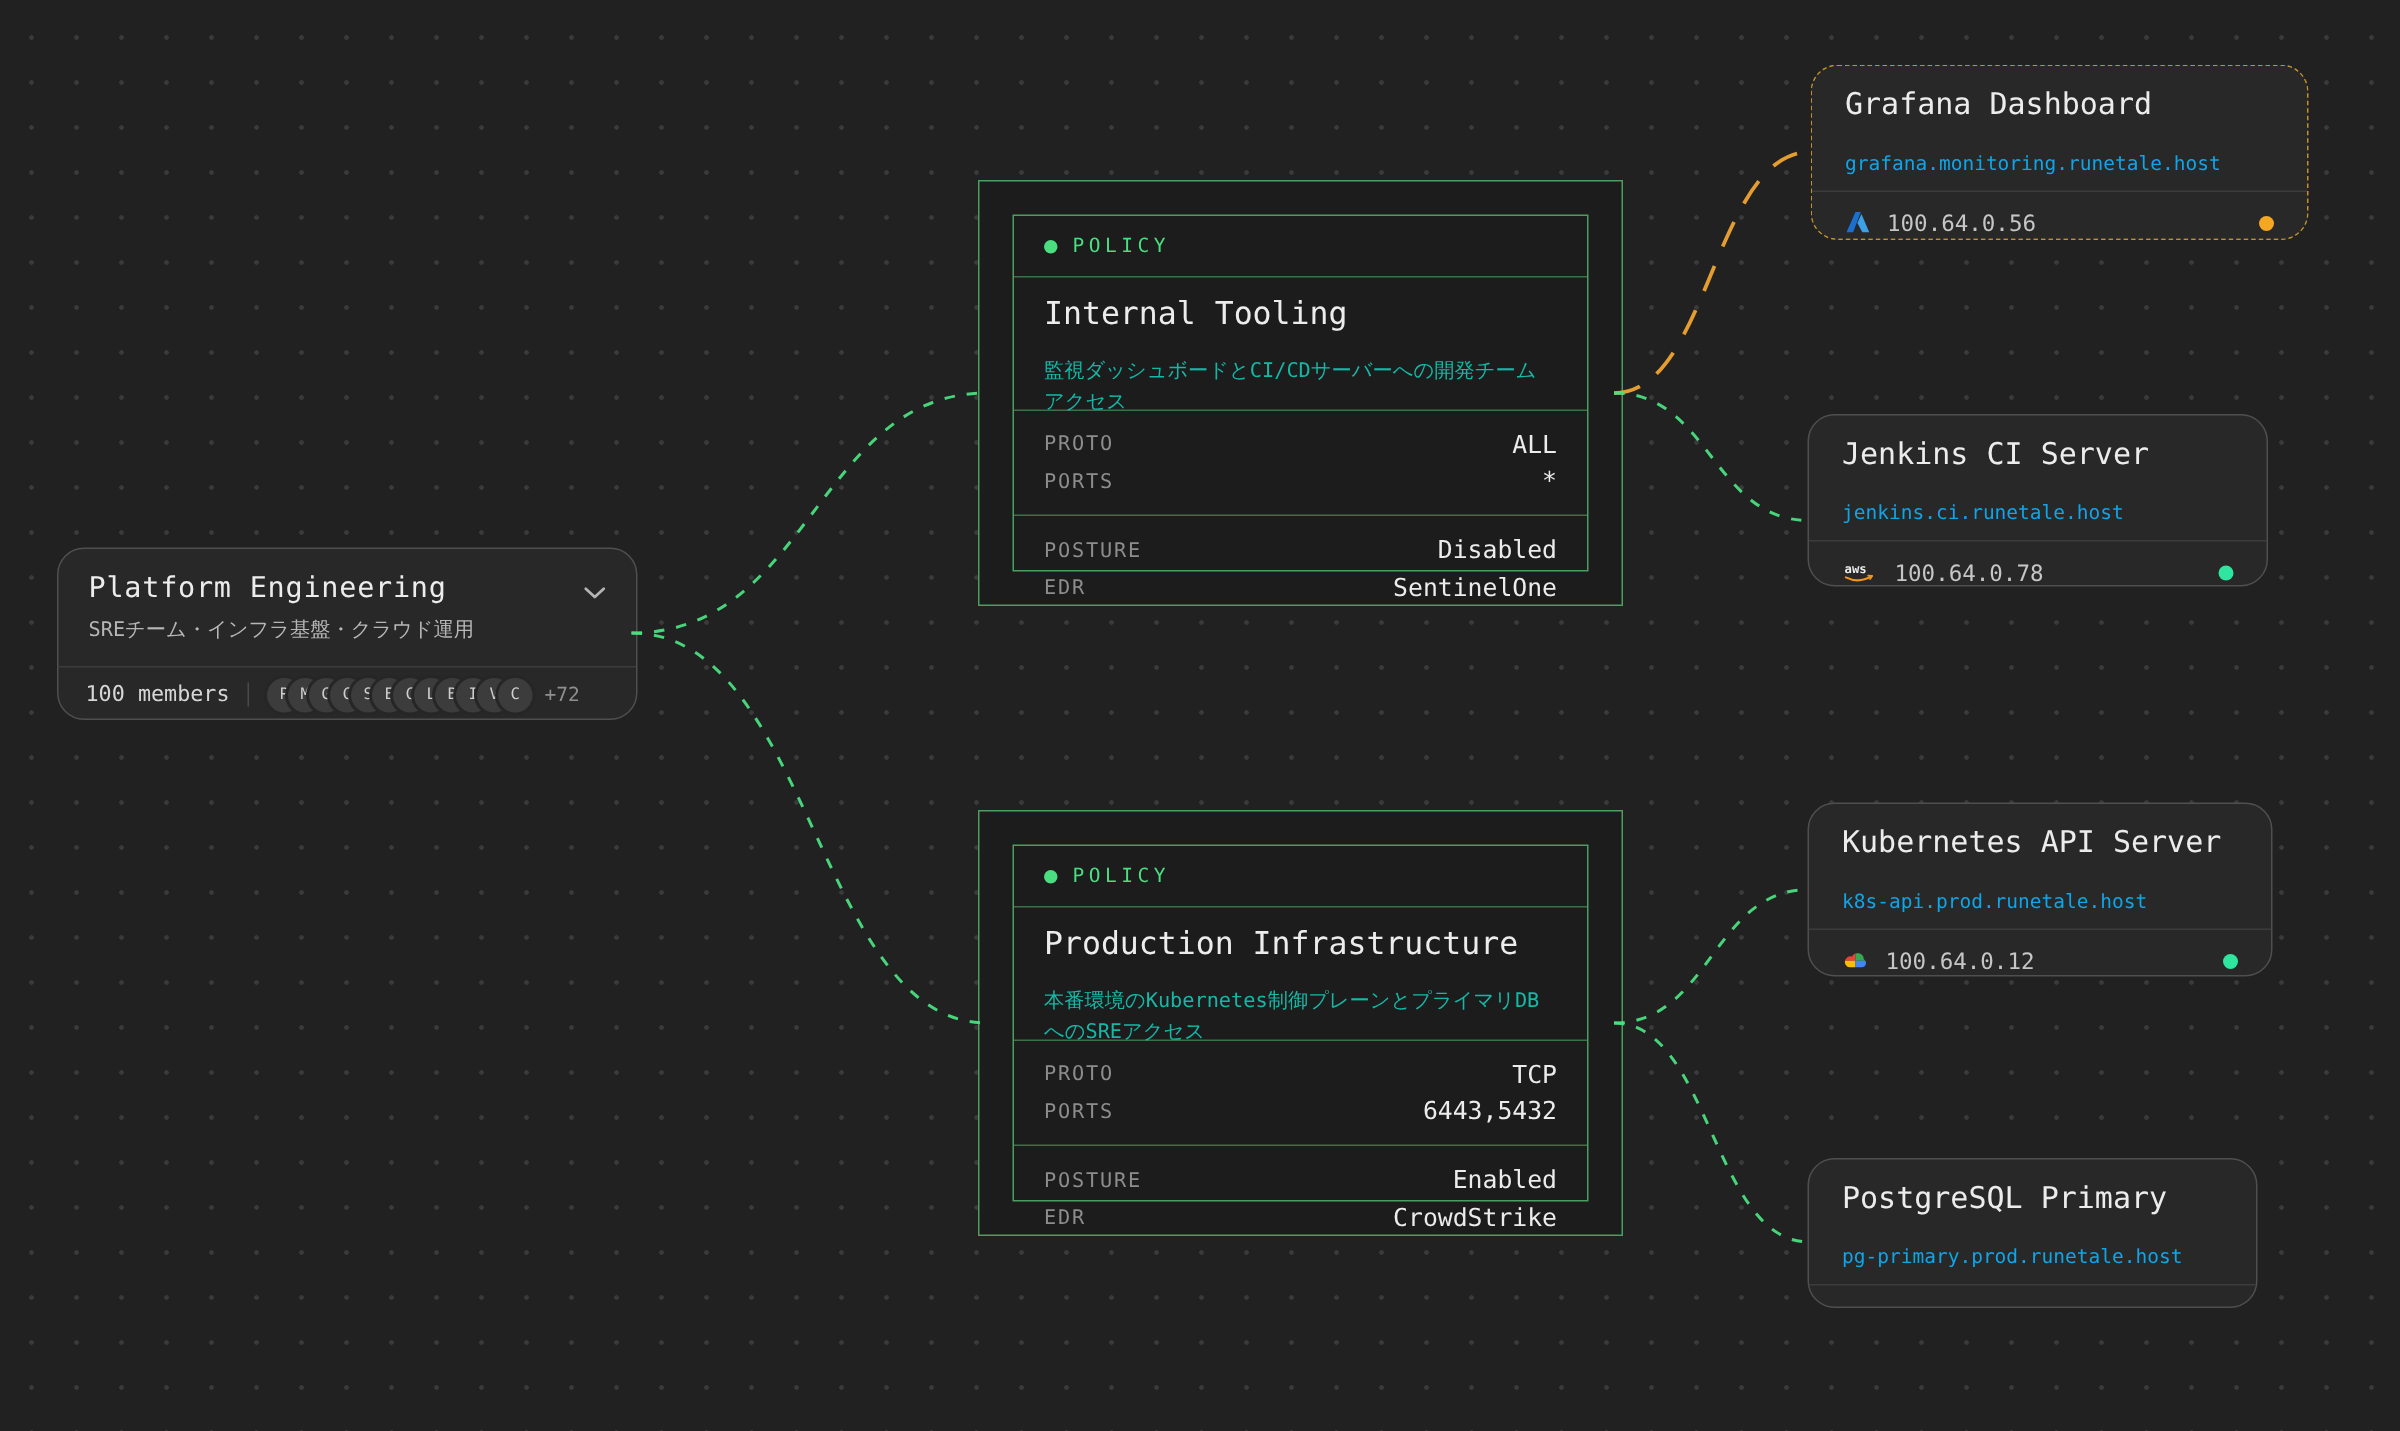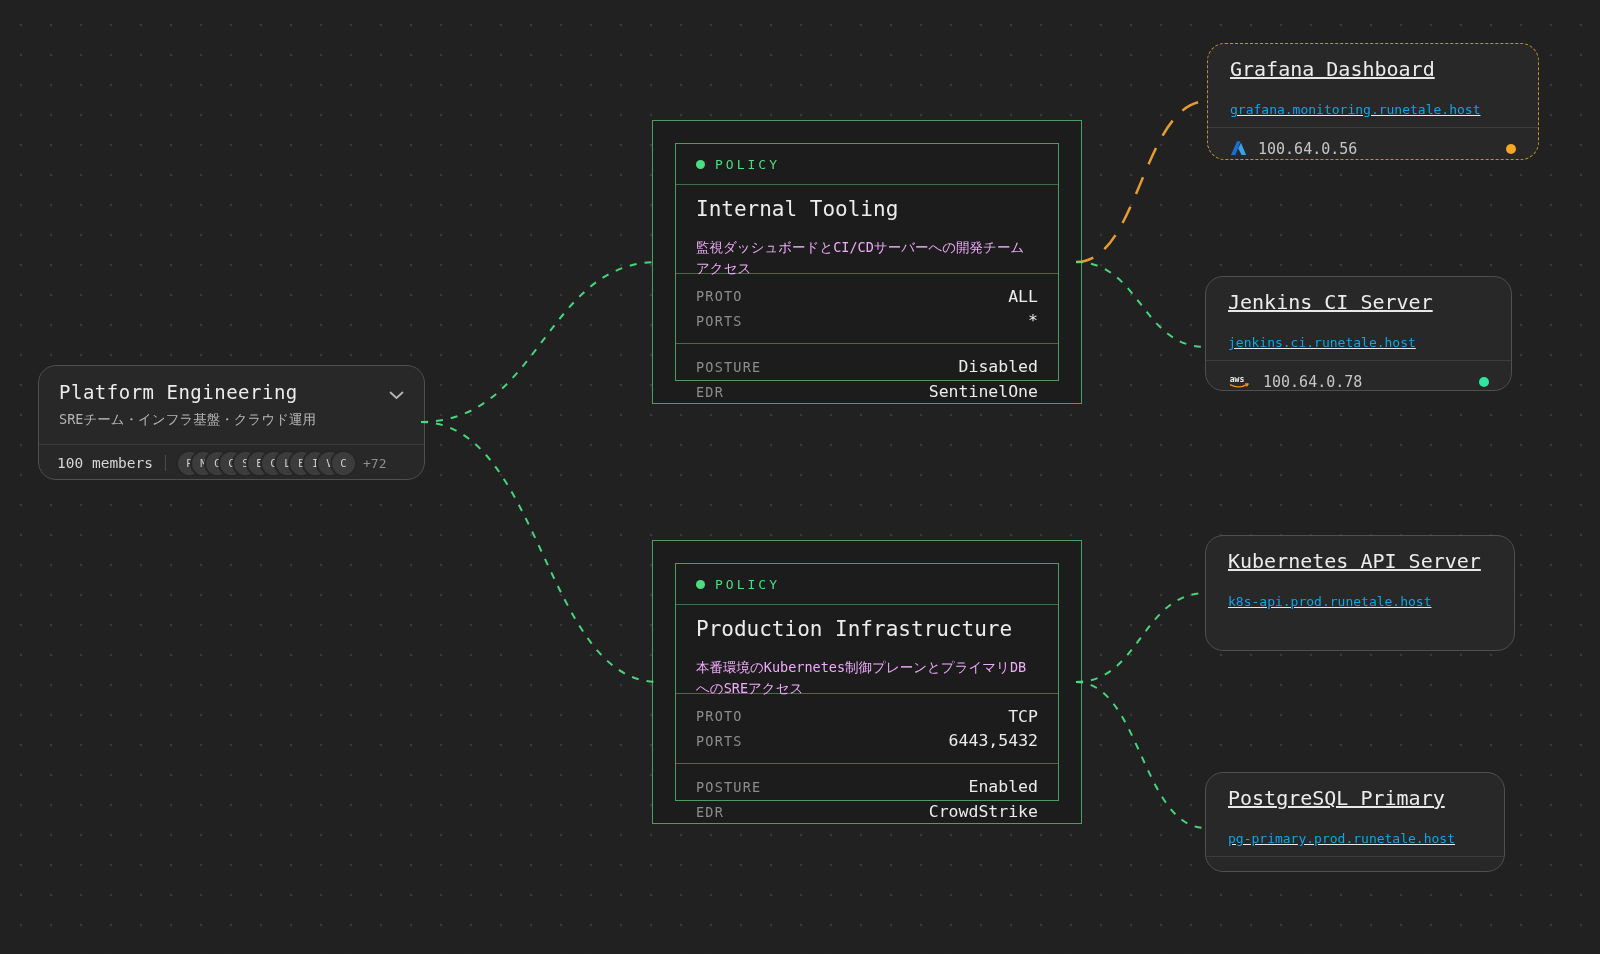--- a/index.html
+++ b/index.html
@@ -55,29 +55,29 @@
   }
   .policy-inner { border:1px solid #4c9d60; height:100%; display:flex; flex-direction:column; }
   .policy-head {
     height:41px; flex:none; display:flex; align-items:center; gap:10px;
     padding:0 20px; border-bottom:1px solid #3d7049;
   }
   .pdot { width:9px; height:9px; border-radius:50%; background:#4ade80; }
   .plabel { font-size:13px; letter-spacing:3px; color:#4ade80; }
   .policy-title-sec { height:89px; flex:none; padding:12px 20px 0 20px; border-bottom:1px solid #3d7049; }
   .ptitle { font-size:21px; color:#ececec; margin-bottom:7px; }
-  .pdesc { font-size:13.5px; color:#f0abfc; line-height:1.55;margin-top:16px; }
+  .pdesc { font-size:13.5px; color:#14b8a6; line-height:1.55;margin-top:16px; }
   .policy-rows { height:70px; flex:none; padding:10px 20px; display:flex; flex-direction:column; justify-content:space-around; }
   .policy-rows.mid { border-bottom:1px solid #3d7049; }
   .prow { display:flex; justify-content:space-between; align-items:center; }
   .plab { font-size:13.5px; color:#8d8d8d; letter-spacing:1.2px; }
   .pval { font-size:16.5px; color:#ececec; }
 
   
-  .host-head { padding:13px 22px 10px 22px;text-decoration:underline; }
+  .host-head { padding:13px 22px 10px 22px; }
   .host-title { font-size:20px; color:#ececec; margin-bottom:5px; white-space:nowrap; }
   .host-sub { font-size:13px; color:#0ea5e9; white-space:nowrap;margin-top:21px; }
   .host-foot { border-top:1px solid #3c3c3c; height:42px; display:flex; align-items:center; gap:11px; padding:0 22px; }
   .hip { font-size:15px; color:#c6c6c6; }
   .hdot { width:10px; height:10px; border-radius:50%; margin-left:auto; }
   .hdot.green { background:#2ee6a0; }
   .hdot.amber { background:#f5a623; }
   .picon { flex:none; display:flex; align-items:center; }
 </style>
 </head>
@@ -224,20 +224,39 @@
       <span class="hip">100.64.0.78</span>
       <span class="hdot green"></span>
     </div>
   </div>
 
   <div class="card" style="left:1205px; top:535px; width:310px; height:116px;">
     <div class="host-head">
       <div class="host-title">Kubernetes API Server</div>
       <div class="host-sub">k8s-api.prod.runetale.host</div>
     </div>
+    <div class="host-foot">
+      <span class="picon">
+        <svg width="18" height="15" viewBox="0 0 24 20">
+          <defs>
+            <clipPath id="gcpcloud">
+              <path d="M19.4 8.6 A5.6 5.6 0 0 0 8.9 6.2 A5 5 0 1 0 7.3 16 L17.5 16 A4 4 0 0 0 19.4 8.6 Z"></path>
+            </clipPath>
+          </defs>
+          <g clip-path="url(#gcpcloud)">
+            <rect x="0" y="0" width="12" height="10" fill="#ea4335"></rect>
+            <rect x="12" y="0" width="12" height="10" fill="#34a853"></rect>
+            <rect x="0" y="10" width="12" height="10" fill="#fbbc05"></rect>
+            <rect x="12" y="10" width="12" height="10" fill="#4285f4"></rect>
+          </g>
+        </svg>
+      </span>
+      <span class="hip">100.64.0.12</span>
+      <span class="hdot green"></span>
+    </div>
   </div>
 
   <div class="card" style="left:1205px; top:772px; width:300px; height:100px;">
     <div class="host-head">
       <div class="host-title">PostgreSQL Primary</div>
       <div class="host-sub">pg-primary.prod.runetale.host</div>
     </div>
     <div class="host-foot">
       <span class="picon">
         <svg width="24" height="15" viewBox="0 0 28 17">

